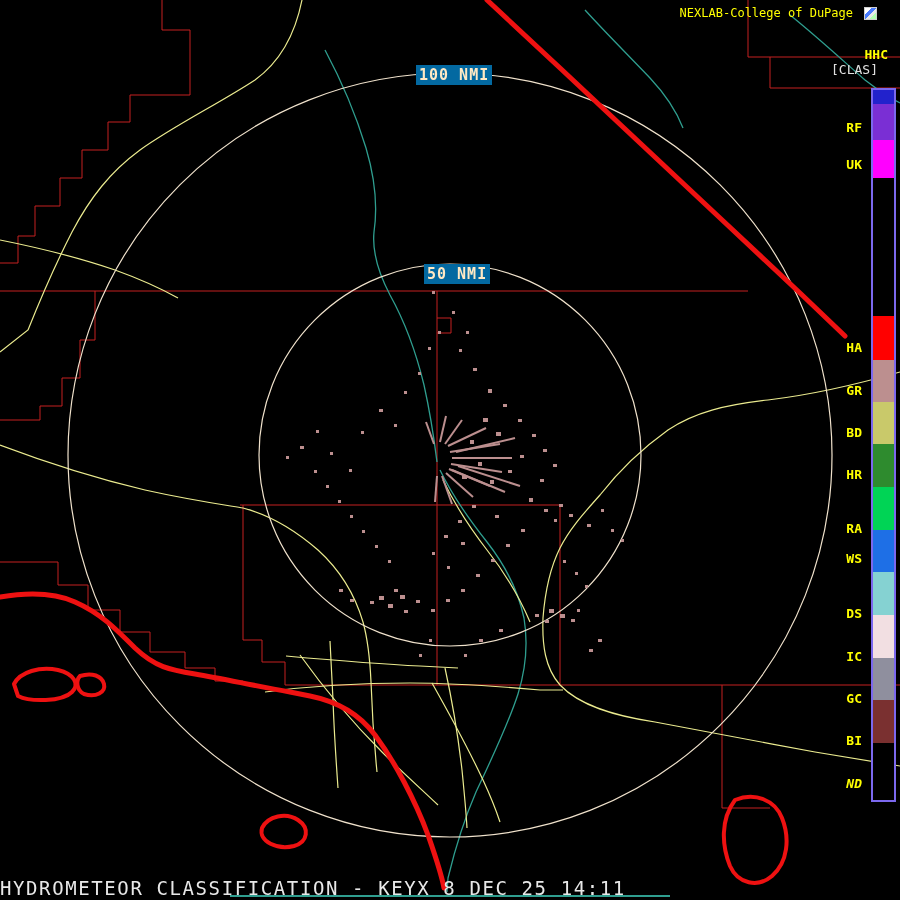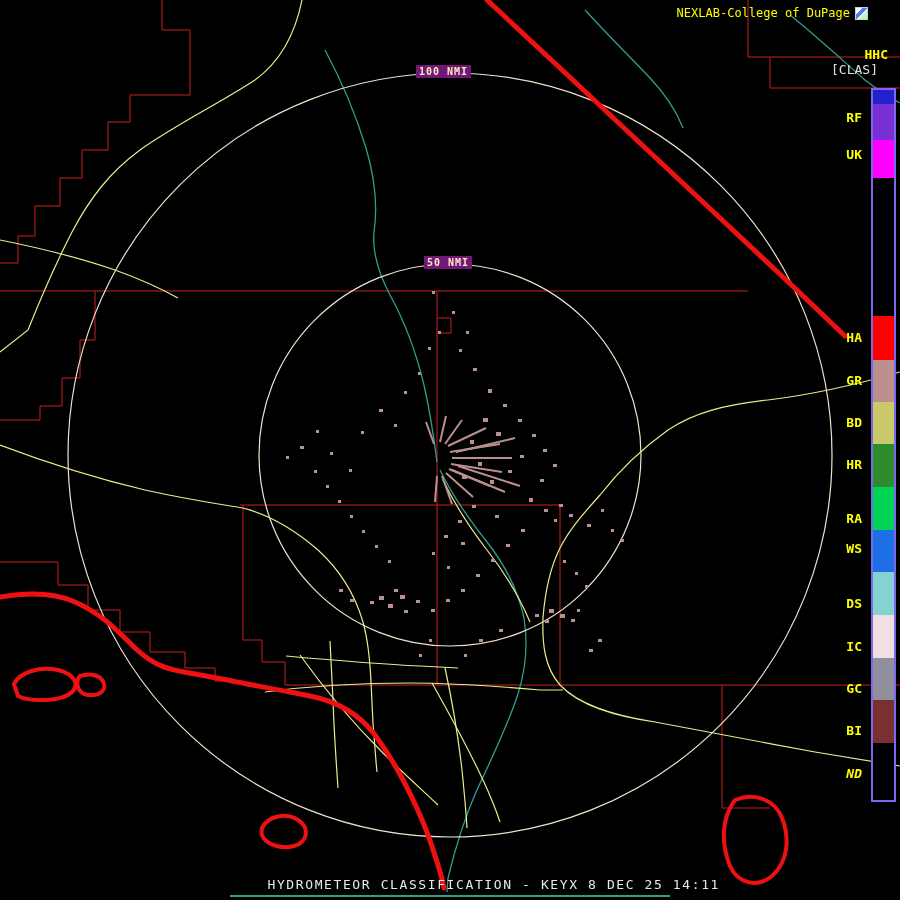--- a/index.html
+++ b/index.html
@@ -10,40 +10,40 @@
   .counties path{stroke:var(--county,#c42020);stroke-width:1;fill:none;}
   .rivers path{stroke:var(--river,#2f9e8f);stroke-width:1.3;fill:none;}
   .roads path{stroke:var(--road,#ebeb8f);stroke-width:1.2;fill:none;}
   .rings circle{stroke:var(--ring,#f0e2cc);stroke-width:1.2;fill:none;}
   .echoes rect{fill:var(--echo,#bc8f8f);}
   .echoes line{stroke:var(--echo,#bc8f8f);stroke-width:2;}
   .major-roads path{stroke:var(--highway-major,#ee1111);fill:none;stroke-linecap:round;stroke-linejoin:round;}
   .major-roads .thick{stroke-width:5;}
   .major-roads .blob{stroke-width:4;}
 
-  .brand{position:absolute;top:6px;right:32px;color:var(--brand-text,#ff0);font-size:12px;display:flex;align-items:center;gap:5px;}
+  .brand{position:absolute;top:6px;right:23px;color:var(--brand-text,#ff0);font-size:12px;display:flex;align-items:center;gap:11px;}
   .logo{display:inline-block;width:13px;height:13px;border:1px solid #cfcfcf;box-sizing:border-box;
         background:linear-gradient(135deg,#ffffff 28%,#4a7cff 28%,#4a7cff 52%,#e8e8e8 52%,#e8e8e8 70%,#b0ffb0 70%);}
   .hhc{position:absolute;top:47px;right:12px;color:var(--brand-text,#ff0);font-size:13px;font-weight:bold;}
   .clas{position:absolute;top:62px;right:22px;color:var(--mode-text,#e0e0e0);font-size:13px;}
 
-  .ring-label{position:absolute;background:#701a75;color:var(--ring-label,#ffe9c4);font-size:10px;font-weight:bold;
+  .ring-label{position:absolute;background:#0369a1;color:var(--ring-label,#ffe9c4);font-size:15px;font-weight:bold;
               padding:1px 3px;letter-spacing:1px;}
   .ring-label.outer{left:416px;top:65px;}
-  .ring-label.inner{left:424px;top:256px;}
+  .ring-label.inner{left:424px;top:264px;}
 
   .colorbar{position:absolute;left:871px;top:88px;width:21px;border:2px solid var(--bar-border,#7b68ee);
             display:flex;flex-direction:column;}
   .colorbar div{width:100%;}
   .legend-labels{position:absolute;top:0;left:0;width:900px;height:900px;pointer-events:none;}
   .legend-label{position:absolute;right:38px;width:42px;text-align:right;color:var(--brand-text,#ff0);
-                font-size:13px;font-weight:bold;}
-
-  .footer-title{position:absolute;left:0;top:877px;width:720px;text-align:right;color:var(--title-text,#e8e8e8);
-                font-size:13px;letter-spacing:1.6px;}
+                font-size:13px;font-weight:bold;margin-top:10px;}
+
+  .footer-title{position:absolute;left:0;top:877px;width:720px;text-align:left;color:var(--title-text,#e8e8e8);
+                font-size:19px;letter-spacing:1.6px;}
   .footer-underline{position:absolute;left:230px;top:895px;width:440px;height:2px;background:var(--river,#2f9e8f);}
 </style>
 </head>
 <body>
 
 <div class="stage">
 
   <svg class="map" viewBox="0 0 900 900">
 
     <g class="counties">

